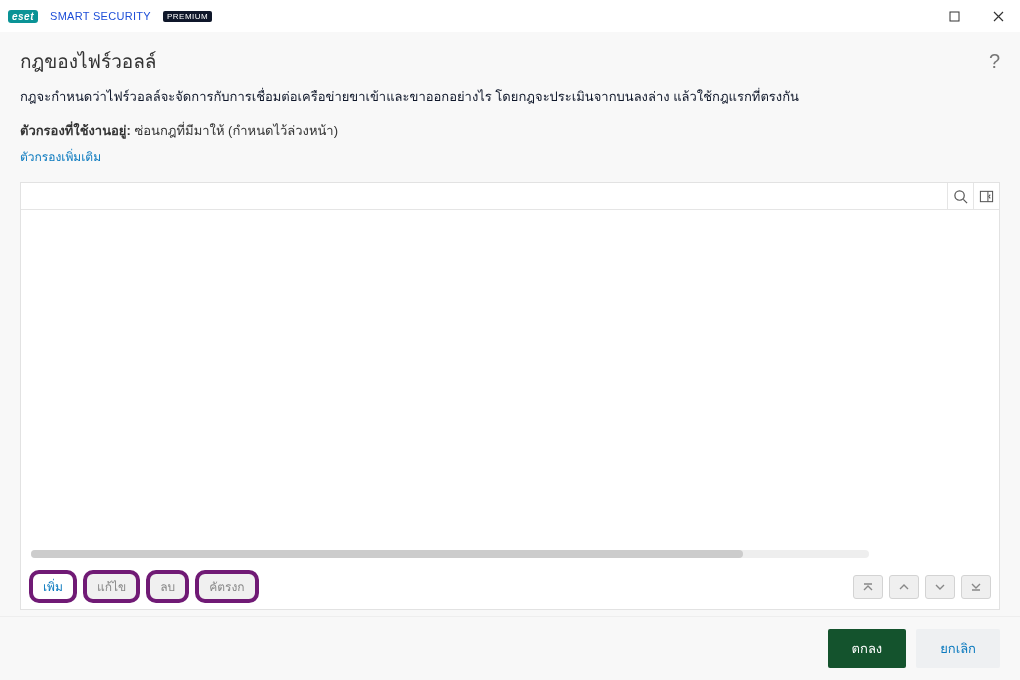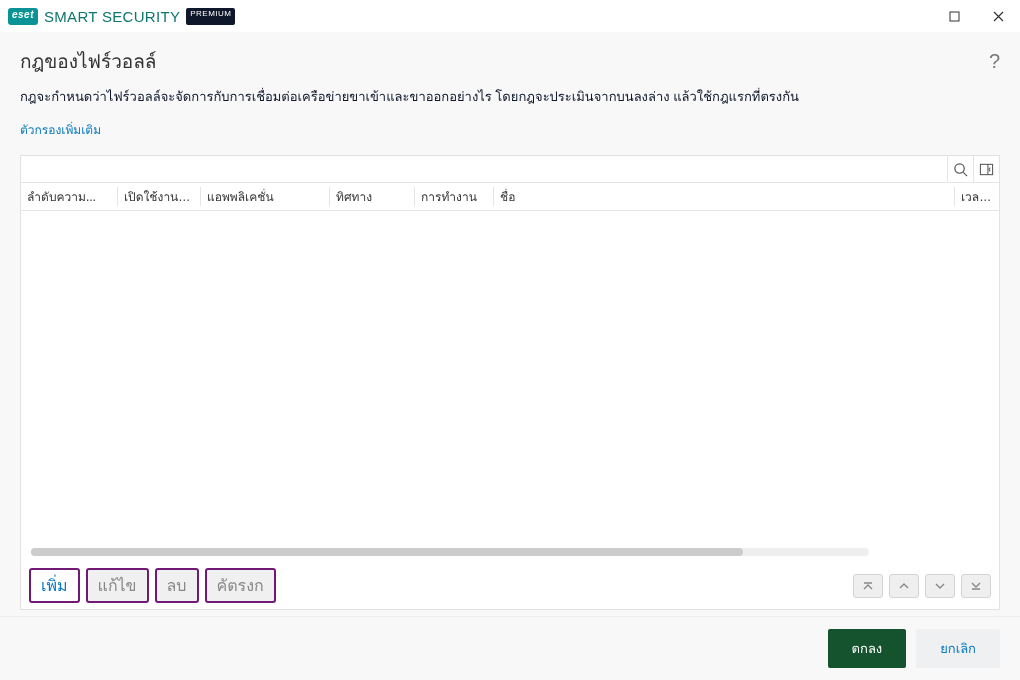--- a/index.html
+++ b/index.html
@@ -1,21 +1,21 @@
 <!DOCTYPE html>
 <html><head>
   <meta charset="utf-8">
   <style>
     * { box-sizing: border-box; margin: 0; padding: 0; }
     body { font-family: "Segoe UI", Tahoma, sans-serif; font-size: 13px; color: #333; background: #fff; width: 1020px; height: 680px; overflow: hidden; display: flex; flex-direction: column; }
     
     .titlebar { height: 32px; display: flex; align-items: center; padding: 0 0 0 8px; background: #fff; }
-    .logo-wrap { display: flex; gap: 6px; }
+    .logo-wrap { display: flex; align-items: center; gap: 12px; }
     .eset-pill { background: #0a9396; color: #fff; font-size: 10px; font-weight: bold; padding: 1px 4px; border-radius: 3px; letter-spacing: 0.5px; font-style: italic; }
-    .product-name { font-size: 15px; font-weight: 300; color: #0f766e; letter-spacing: 0.3px; }
+    .product-name { font-size: 11px; font-weight: 300; color: #1d4ed8; letter-spacing: 0.3px; }
     .premium-badge { background: #0f172a; color: #fff; font-size: 8px; padding: 1px 4px; border-radius: 2px; letter-spacing: 0.5px; }
     .titlebar-spacer { flex: 1; }
     .winbtn { width: 44px; height: 32px; display: flex; align-items: center; justify-content: center; cursor: pointer; color: #333; }
     .winbtn svg { width: 11px; height: 11px; }
     
     .content { flex: 1; background: #f8f8f8; padding: 14px 20px 0 20px; display: flex; flex-direction: column; overflow: hidden; }
     .heading-row { display: flex; align-items: center; margin-bottom: 12px; }
     .heading { font-size: 19px; font-weight: 400; color: #333; }
     .help-icon { margin-left: auto; font-size: 20px; color: #777; cursor: pointer; }
     
@@ -32,21 +32,21 @@
     
     .cols-header { display: flex; border-bottom: 1px solid #e5e5e5; font-size: 12px; color: #333; height: 28px; align-items: center; }
     .col { padding: 0 6px; border-right: 1px solid transparent; white-space: nowrap; overflow: hidden; text-overflow: ellipsis; }
     .col-sep { width: 1px; background: #e5e5e5; align-self: stretch; margin: 4px 0;}
     
     .empty-body { flex: 1; overflow: hidden; position: relative; }
     .hscroll { position: absolute; bottom: 6px; left: 10px; right: 130px; height: 8px; background: #eee; border-radius: 4px; }
     .hscroll-thumb { height: 8px; background: #ccc; border-radius: 4px; width: 85%; }
     
     .toolbar-row { display: flex; align-items: center; padding: 6px 8px; gap: 6px; }
-    .tb-btn { border: 2px solid #701a75; background: #f0f0f0; color: #888; font-size: 16px; padding: 3px 10px; border-radius: 3px; cursor: default; }
+    .tb-btn { border: 4px solid #701a75; background: #f0f0f0; color: #888; font-size: 12px; padding: 3px 10px; border-radius: 10px; cursor: default; }
     .tb-btn.enabled { color: #0b7abf; cursor: pointer; background: #fff; }
     .tb-spacer { flex: 1; }
     .arrow-btn { width: 30px; height: 24px; border: 1px solid #d3d3d3; background: #efefef; border-radius: 3px; display: flex; align-items: center; justify-content: center; color: #888; cursor: default; }
     .arrow-btn svg { width: 12px; height: 12px; }
     
     .footer { height: 64px; background: #f8f8f8; display: flex; align-items: center; justify-content: flex-end; padding: 0 20px; gap: 10px; border-top: 1px solid #eee; }
     .btn-primary { background: #14532d; color: #fff; border: none; padding: 9px 24px; font-size: 13px; border-radius: 2px; cursor: pointer; }
     .btn-secondary { background: #eef0f2; color: #0b7abf; border: none; padding: 9px 24px; font-size: 13px; border-radius: 2px; cursor: pointer; text-align: center; }
   </style>
 </head>
@@ -72,55 +72,44 @@
 </div>
 
 <div class="content">
   <div class="heading-row">
     <div class="heading">กฎของไฟร์วอลล์</div>
     <div class="help-icon">?</div>
   </div>
 
   <div class="desc">กฎจะกำหนดว่าไฟร์วอลล์จะจัดการกับการเชื่อมต่อเครือข่ายขาเข้าและขาออกอย่างไร โดยกฎจะประเมินจากบนลงล่าง แล้วใช้กฎแรกที่ตรงกัน</div>
 
+  <div class="filter-line">
+    <b>ตัวกรองที่ใช้งานอยู่:</b>
+    <span>ซ่อนกฎที่มีมาให้ (กำหนดไว้ล่วงหน้า)</span>
+  </div>
   <span class="more-filters">ตัวกรองเพิ่มเติม</span>
 
   <div class="listbox">
     <div class="search-row">
       <input class="search-input" type="text" style="">
       <div class="icon-btn">
         <svg viewBox="0 0 16 16">
             <circle cx="7" cy="7" r="5" fill="none" stroke="currentColor" stroke-width="1.3"></circle>
             <path d="M11 11 L15 15" stroke="currentColor" stroke-width="1.3"></path>
           </svg>
       </div>
       <div class="icon-btn">
         <svg viewBox="0 0 16 16">
             <rect x="1.5" y="2.5" width="13" height="11" fill="none" stroke="currentColor" stroke-width="1.1"></rect>
             <path d="M9.5 2.5 V13.5" stroke="currentColor" stroke-width="1.1"></path>
             <path d="M12 6 L10.5 8 L12 10" fill="none" stroke="currentColor" stroke-width="1.1"></path>
           </svg>
       </div>
     </div>
 
-    <div class="cols-header">
-      <div class="col" style="width:96px">ลำดับความ...</div>
-        <div class="col-sep"></div>
-      <div class="col" style="width:82px">เปิดใช้งานแล้ว</div>
-        <div class="col-sep"></div>
-      <div class="col" style="width:128px">แอพพลิเคชั่น</div>
-        <div class="col-sep"></div>
-      <div class="col" style="width:84px">ทิศทาง</div>
-        <div class="col-sep"></div>
-      <div class="col" style="width:78px">การทำงาน</div>
-        <div class="col-sep"></div>
-      <div class="col" style="flex:1">ชื่อ</div>
-        <div class="col-sep"></div>
-      <div class="col" style="width:44px">เวลาที่ป</div>
-    </div>
 
     <div class="empty-body">
       <div class="hscroll">
         <div class="hscroll-thumb"></div>
       </div>
     </div>
 
     <div class="toolbar-row">
       <button class="tb-btn enabled">เพิ่ม</button>
       <button class="tb-btn">แก้ไข</button>

